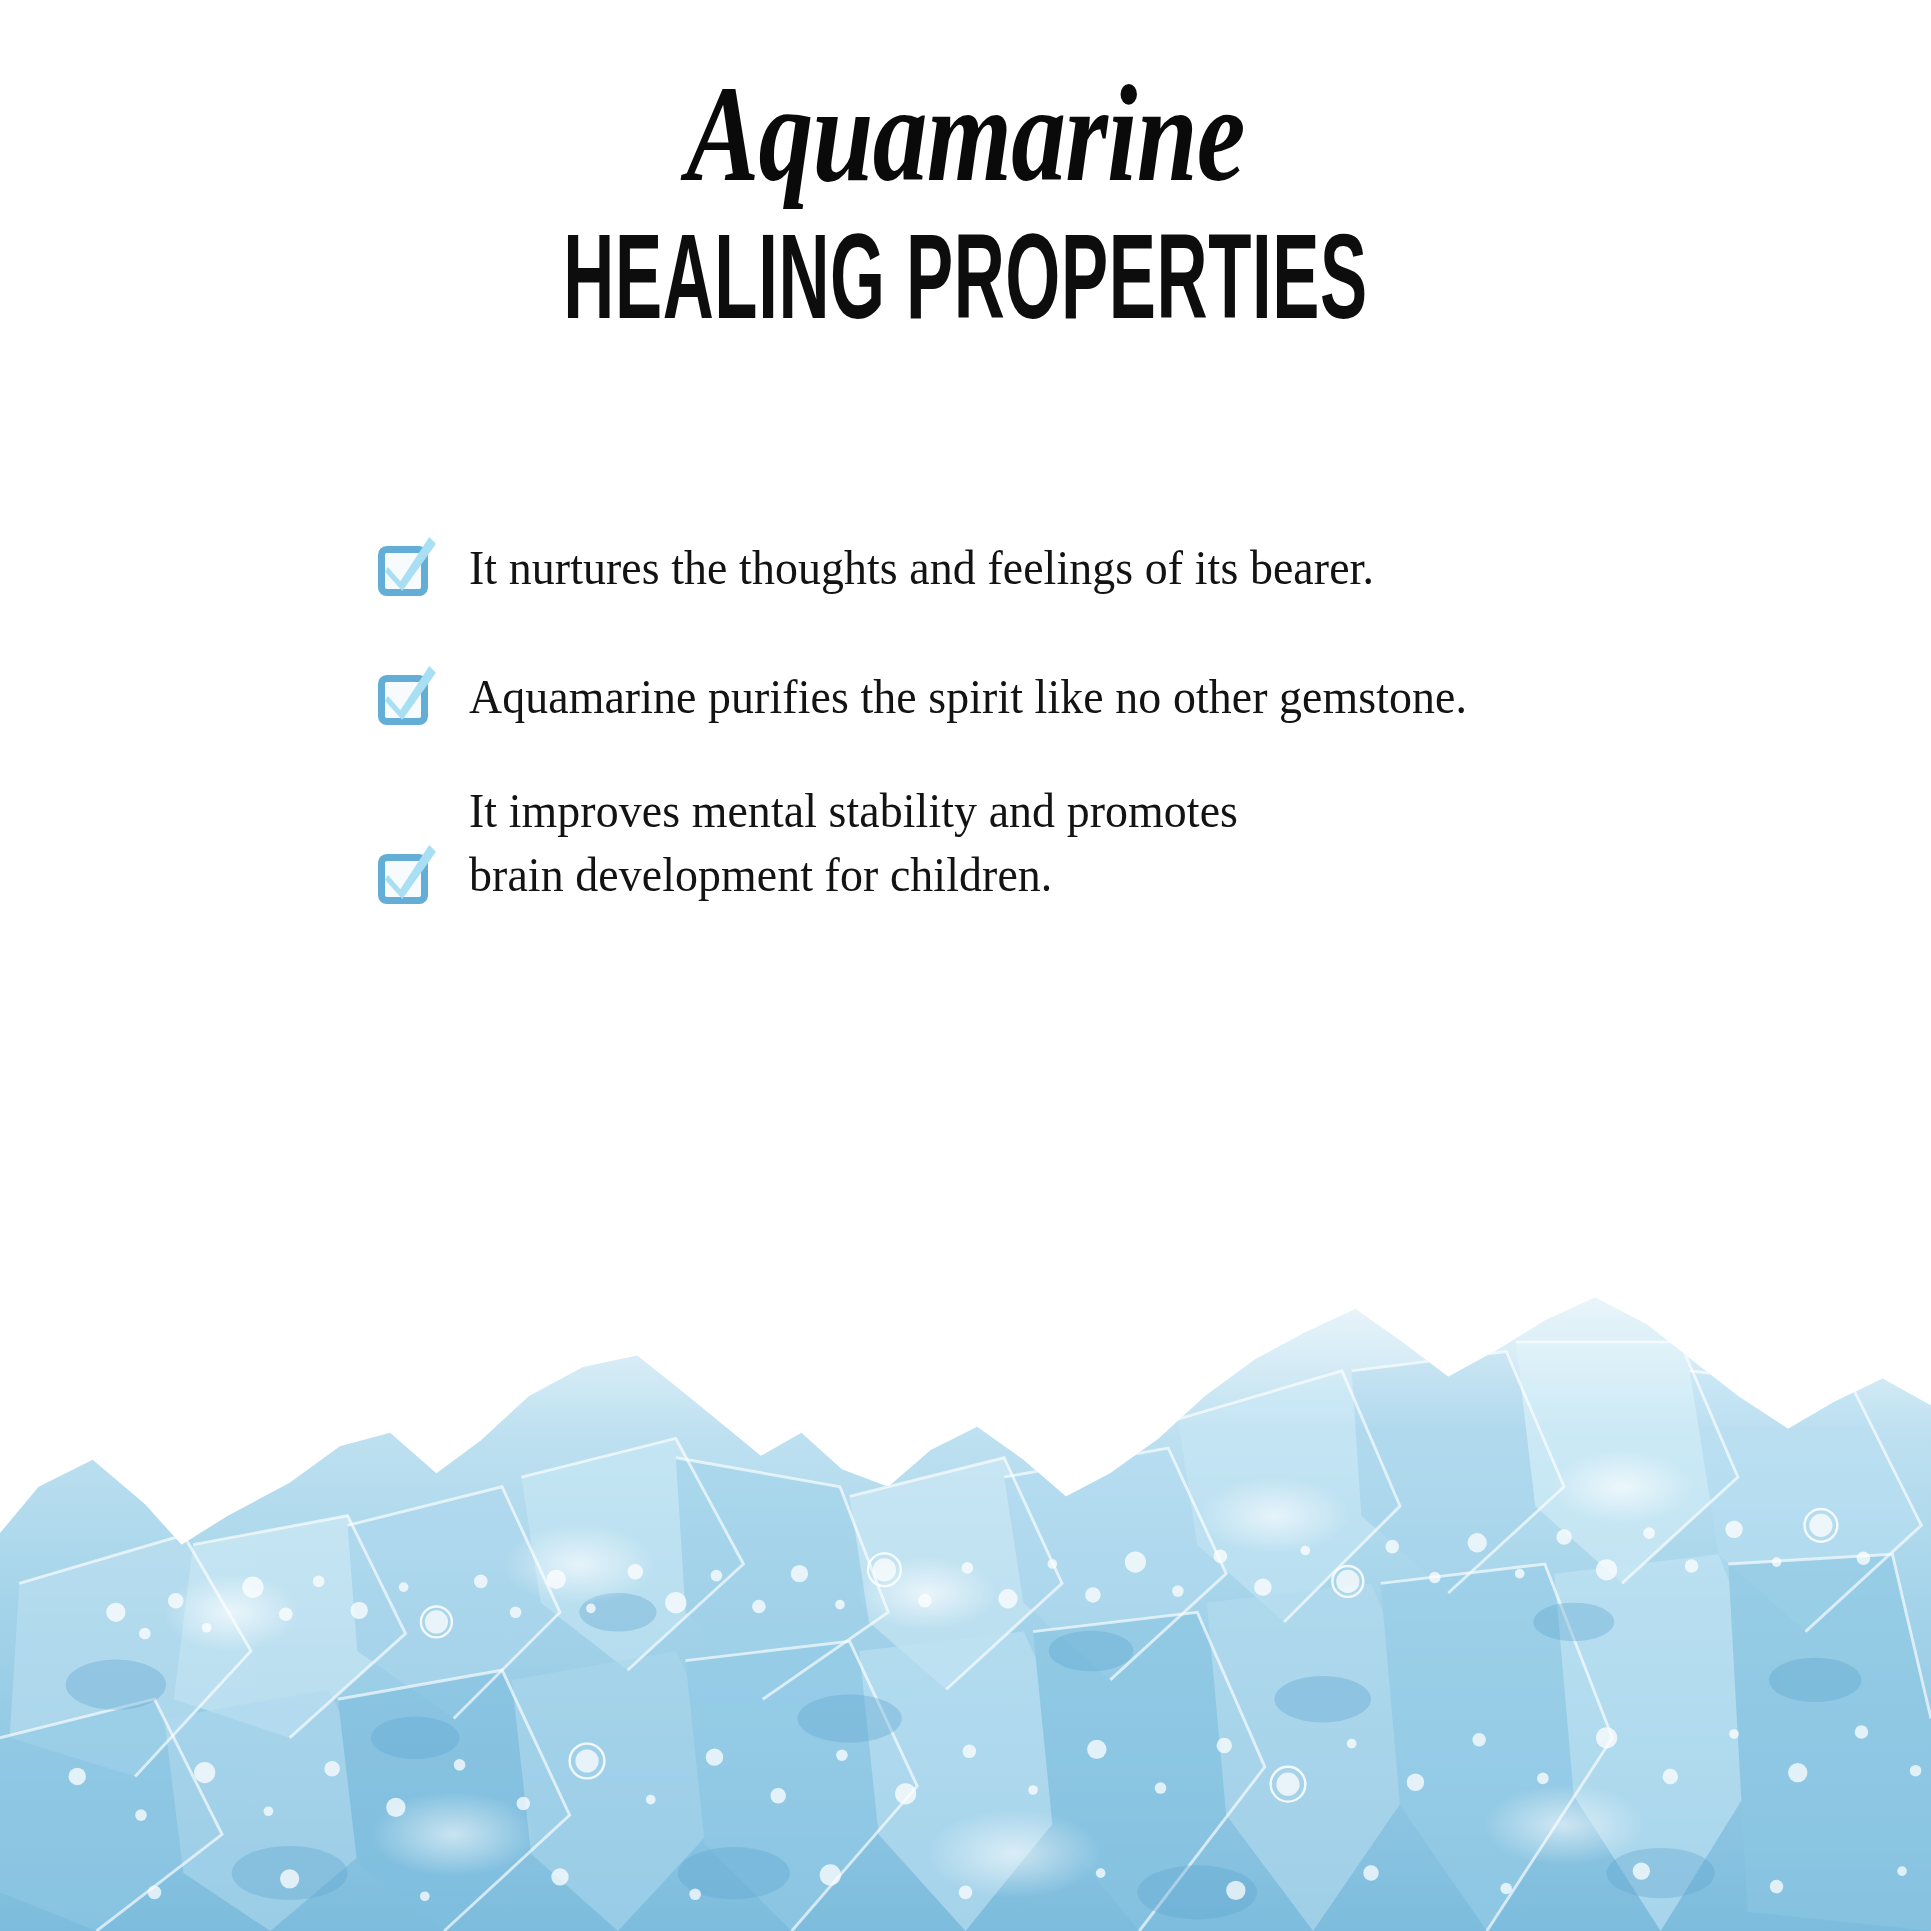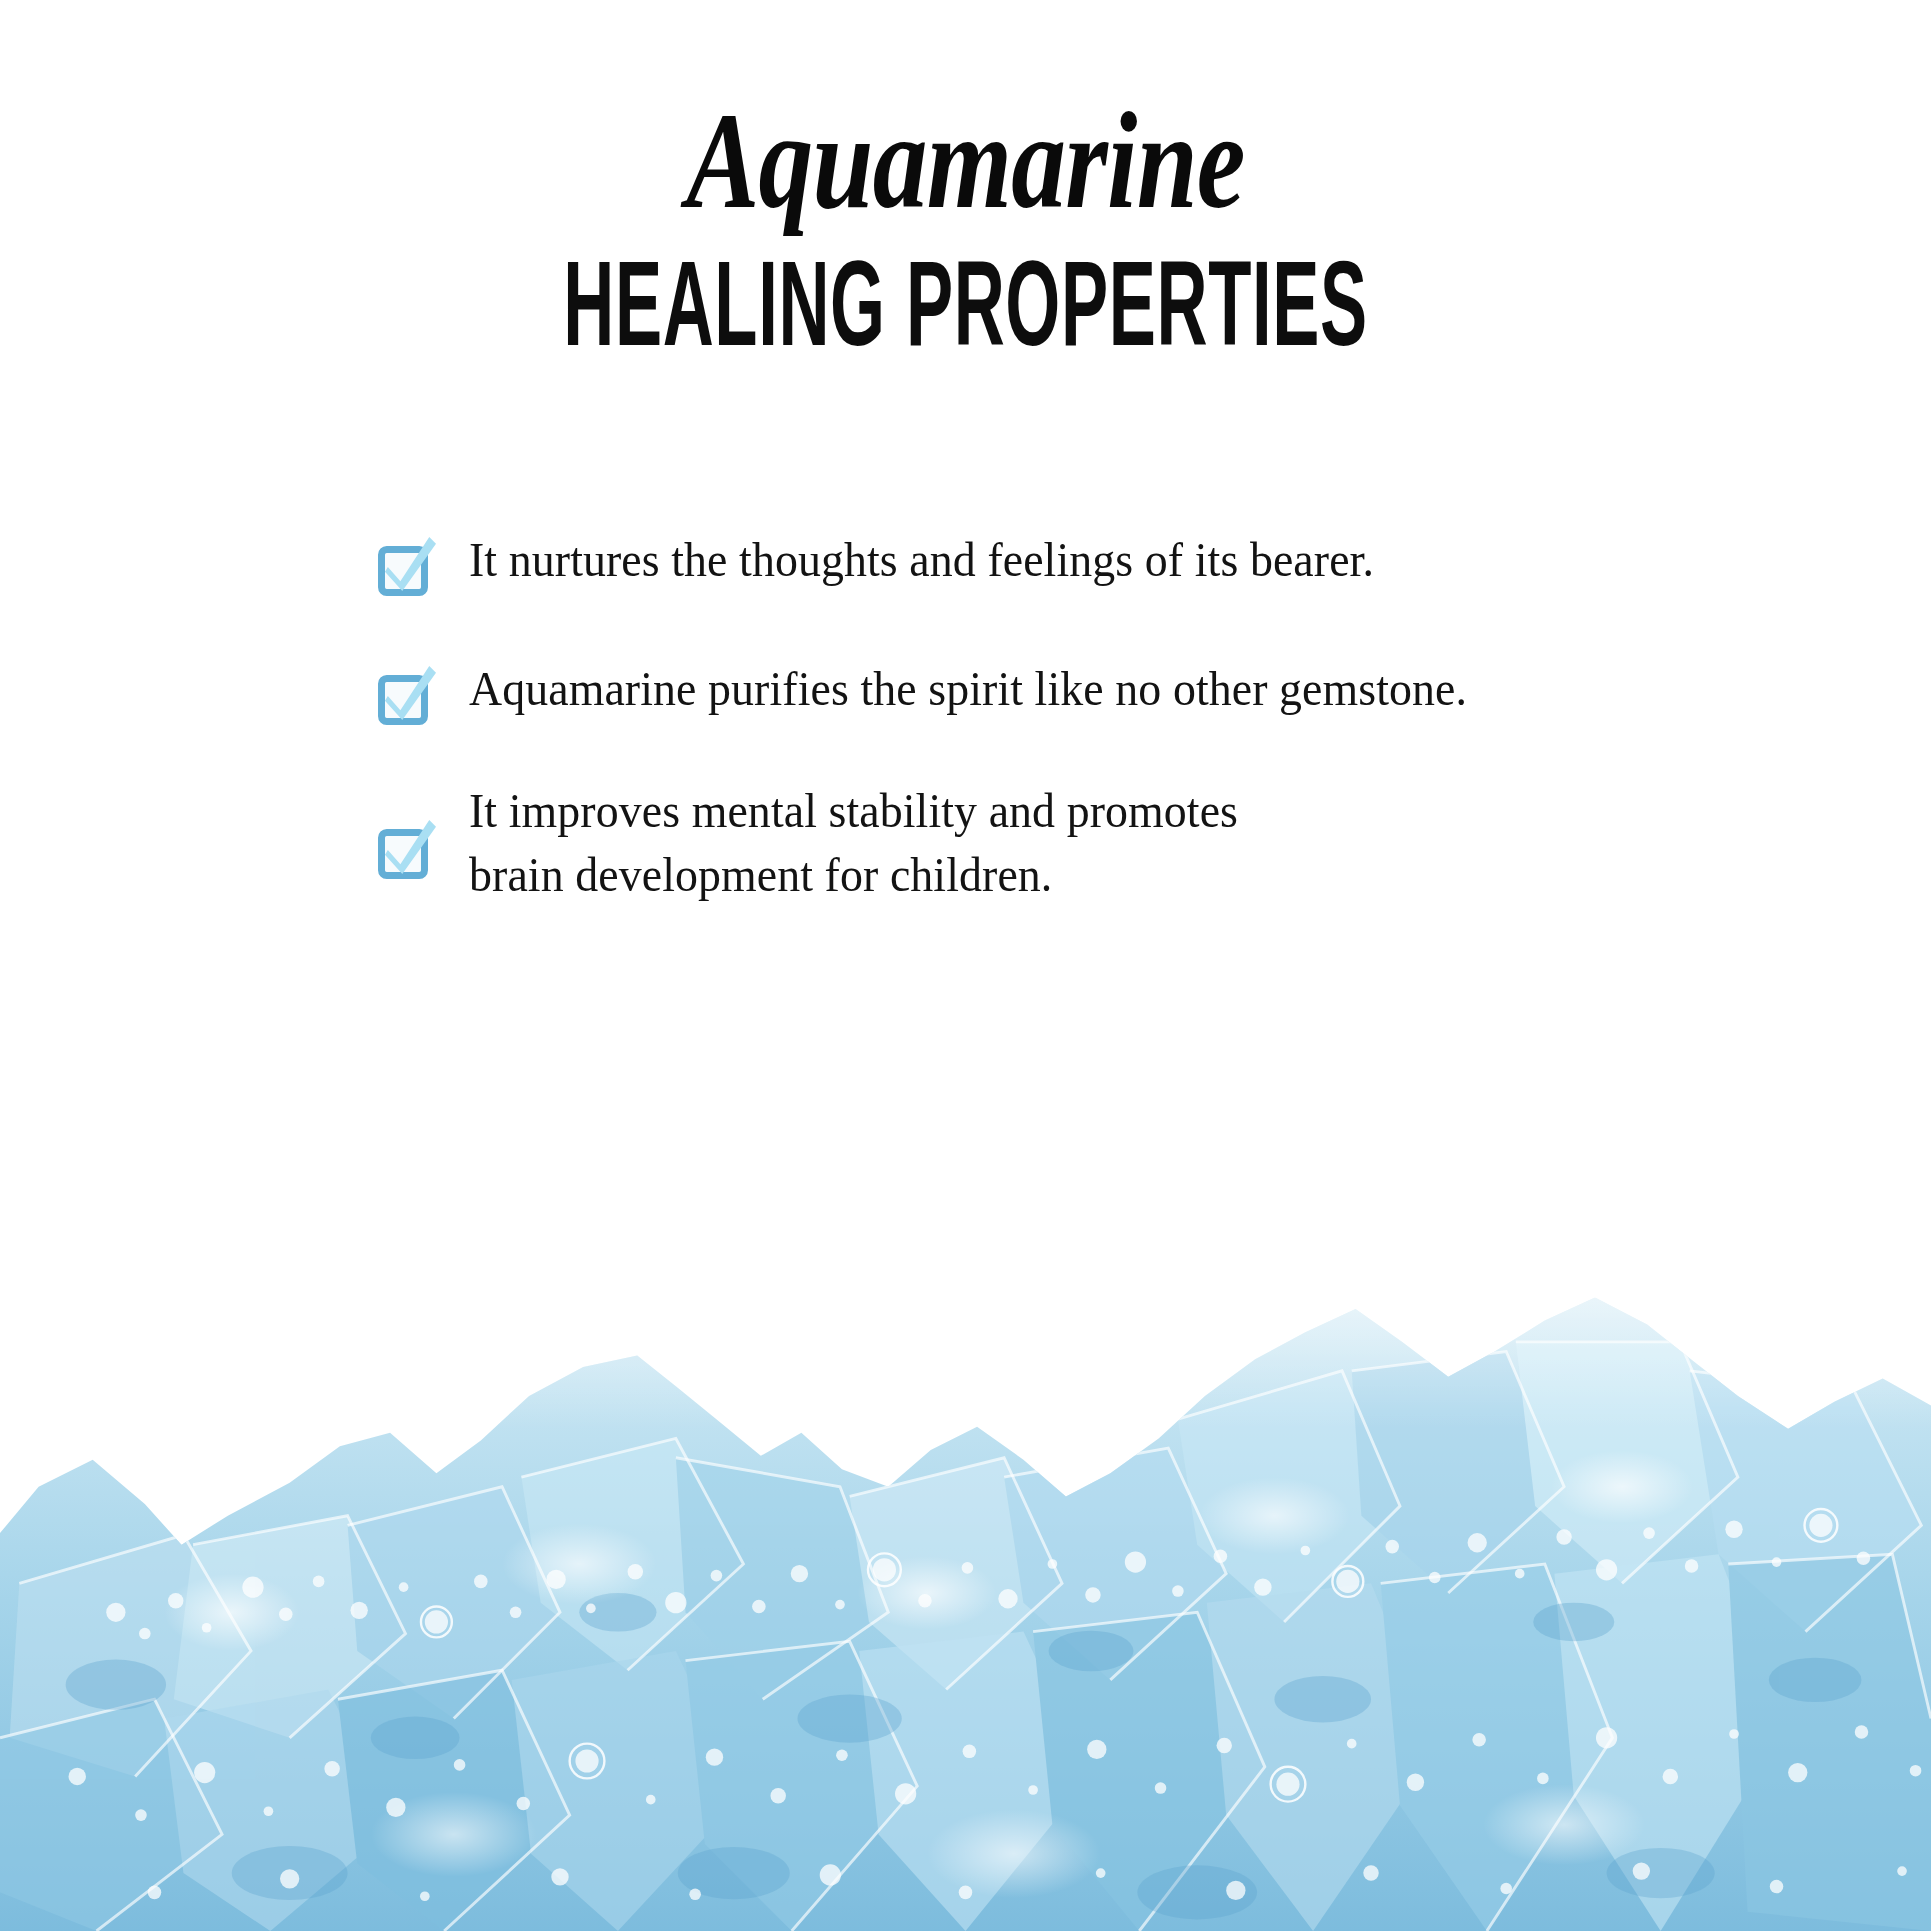--- a/index.html
+++ b/index.html
@@ -17,21 +17,21 @@
     height:1931px;
     background:#ffffff;
     overflow:hidden;
   }
 
   
   .header {
     position:absolute;
     top:0; left:0; right:0;
     text-align:center;
-    padding-top:93px;
+    padding-top:66px;
   }
   .title-script {
     font-family:"Liberation Serif", serif;
     font-style:italic;
     font-weight:700;
     font-size:137px;
     line-height:1.0;
     letter-spacing:-1px;
     color:#0a0a0a;
     transform:scaleX(0.80);
@@ -53,21 +53,21 @@
 
   
   .checklist {
     position:absolute;
     top:521px;
     left:378px;
     width:1255px;
   }
   .check-item {
     display:flex;
-    align-items:center;
+    align-items:flex-end;
     margin-bottom:50px;
   }
   .check-item:last-child { margin-bottom:0; }
 
   .checkbox-icon {
     position:relative;
     flex:0 0 auto;
     width:56px;
     height:58px;
     margin-top:21px;

